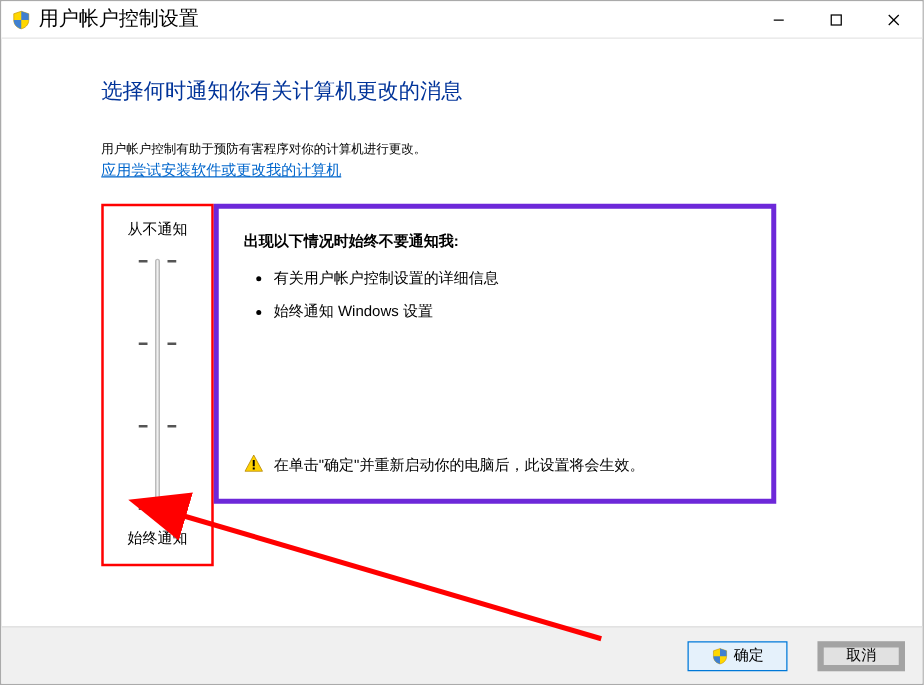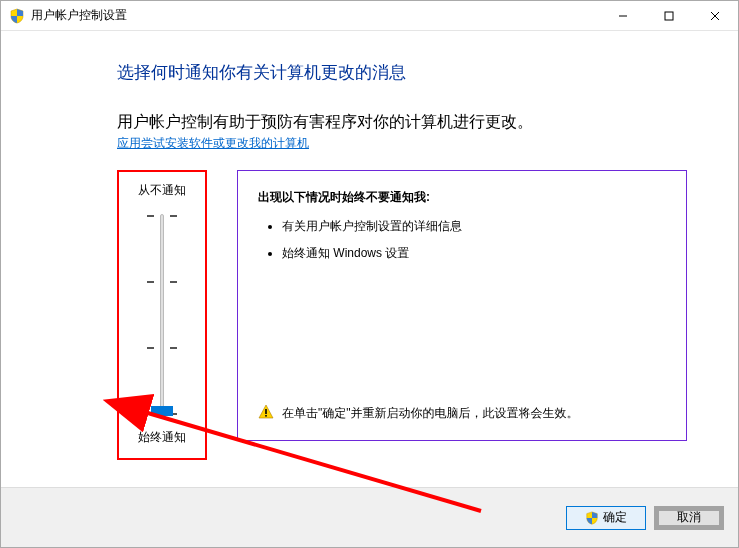--- a/index.html
+++ b/index.html
@@ -18,43 +18,43 @@
       align-items: center;
       padding-left: 8px;
       background: #fff;
       border-bottom: 1px solid #e5e5e5;
     }
     .titlebar-icon {
       width: 16px; height: 16px;
       margin-right: 6px;
       position: relative;
     }
-    .title-text { font-size: 12px; color: #000; text-align: right; }
+    .title-text { font-size: 16px; color: #000; text-align: right; }
     .window-controls {
       margin-left: auto;
       display: flex;
     }
     .wc-btn {
       width: 46px; height: 30px;
       display: flex; align-items: center; justify-content: center;
       font-size: 11px;
       color: #000;
     }
     .content {
-      padding: 30px 0 0 116px;
+      padding: 30px 0 0 80px;
       position: relative;
     }
     .heading {
       color: #003399;
       font-size: 17px;
       font-weight: normal;
       margin-bottom: 14px;
     }
     .subtext {
-      font-size: 16px;
+      font-size: 10px;
       color: #000;
       margin-bottom: 2px;
       margin-top: 28px;
     }
     .link {
       color: #0066cc;
       text-decoration: underline;
       font-size: 12px;
       cursor: pointer;
       display: inline-block;
@@ -103,26 +103,25 @@
     .tick.right { right: -14px; }
     .slider-thumb {
       position: absolute;
       width: 22px; height: 10px;
       background: #0078d7;
       left: 50%;
       transform: translateX(-50%);
       bottom: -3px;
     }
     .info-panel {
-      border: 1px solid #6d28d9;
+      border: 4px solid #6d28d9;
       width: 450px;
-      margin-left: 30px;
       padding: 18px 20px;
       position: relative;
-      height: 271px;
+      height: 240px;
     }
     .info-title {
       font-size: 12px;
       font-weight: bold;
       margin-bottom: 12px;
     }
     .info-list {
       list-style: disc;
       padding-left: 24px;
     }
@@ -148,28 +147,28 @@
       line-height: 1.5;
     }
     .arrow-overlay {
       position: absolute;
       pointer-events: none;
       z-index: 10;
     }
     .footer {
       position: absolute;
       bottom: 0; left: 0; right: 0;
-      height: 60px;
+      height: 46px;
       background: #f0f0f0;
       border-top: 1px solid #ddd;
       display: flex;
       align-items: center;
       justify-content: flex-end;
       padding-right: 14px;
-      gap: 8px;
+      gap: 24px;
     }
     .btn {
       height: 24px;
       padding: 0 18px;
       background: #e1e1e1;
       border: 5px solid #a3a3a3;
       font-size: 12px;
       font-family: inherit;
       cursor: pointer;
       display: inline-flex;

